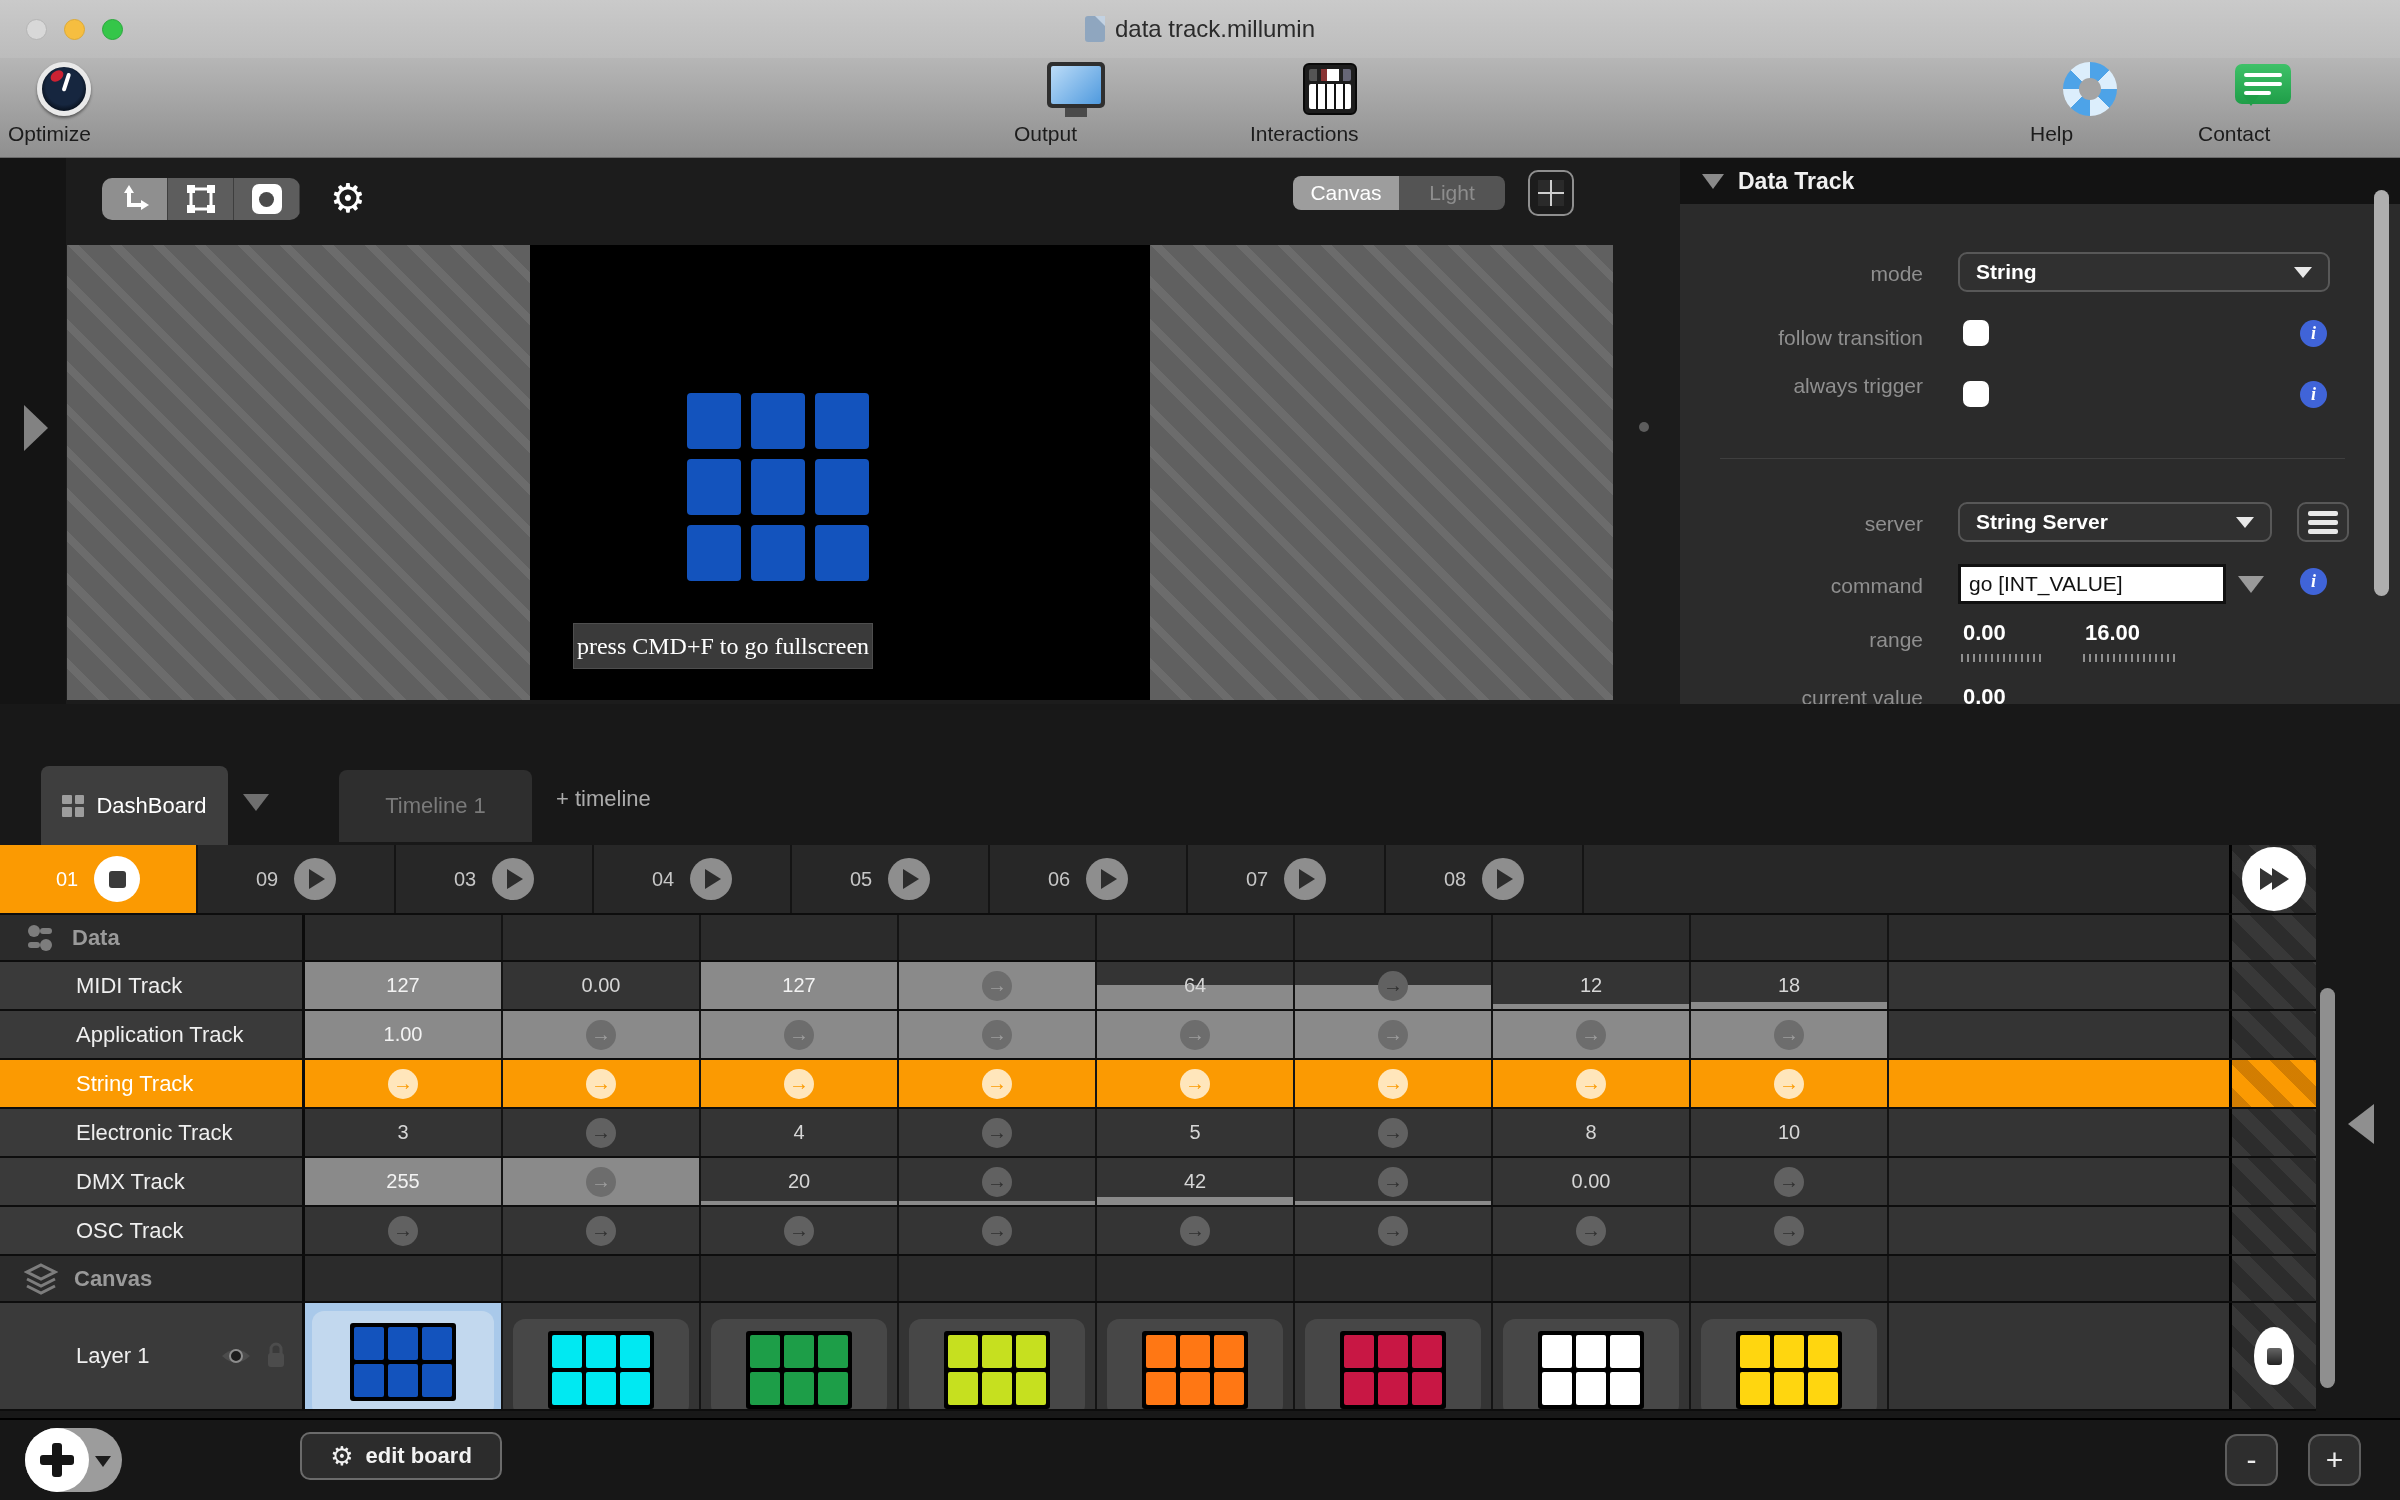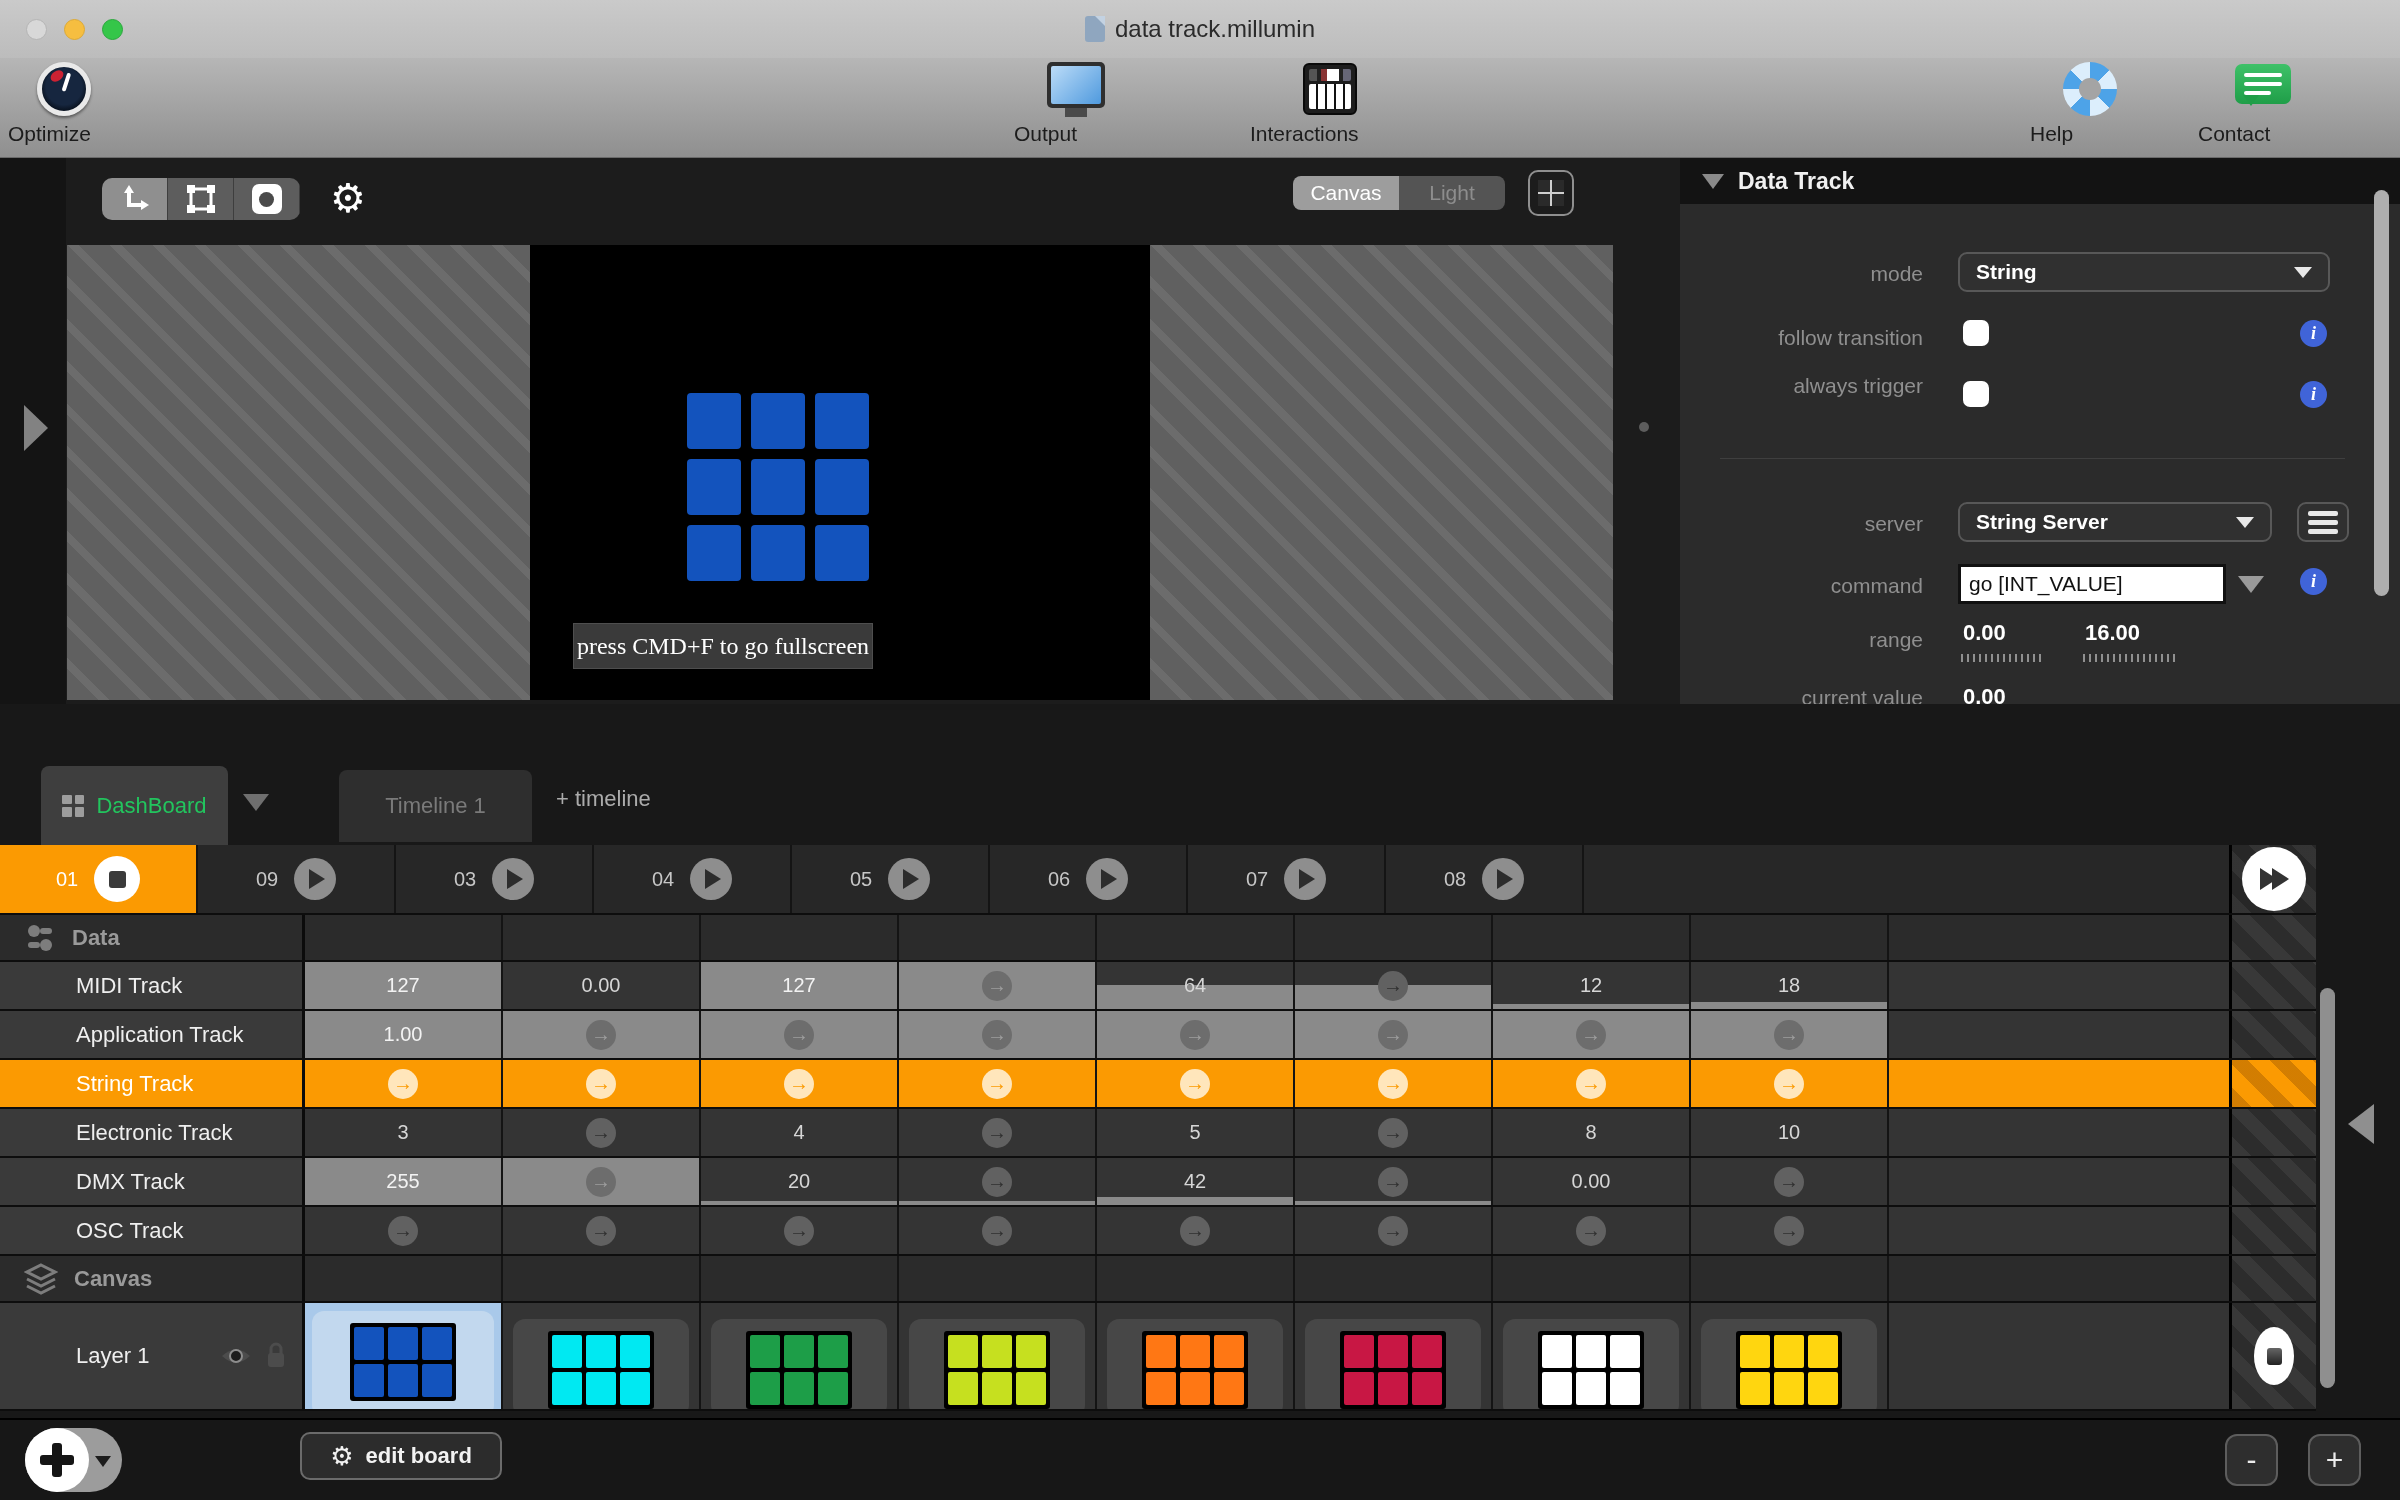--- a/index.html
+++ b/index.html
@@ -79,21 +79,21 @@
   .hamb-btn i{height:5px;background:#e8e8e8;border-radius:2px;}
   .cmd-input{position:absolute;background:#fff;border:3px solid #111;color:#111;font-size:21px;padding:0 8px;display:flex;align-items:center;white-space:nowrap;overflow:hidden;}
   .gray-caret{position:absolute;width:0;height:0;border-left:13px solid transparent;border-right:13px solid transparent;border-top:17px solid #9a9a9a;}
   .rangeval{position:absolute;color:#fff;font-size:22px;font-weight:700;}
   .ruler{position:absolute;height:8px;background:repeating-linear-gradient(90deg,#909090 0 2px,transparent 2px 6px);}
   .pscroll{position:absolute;left:694px;top:32px;width:15px;height:406px;background:#aeaeae;border-radius:8px;}
 
   
   .dash{left:0;top:704px;width:2400px;height:796px;background:#181818;}
   .tab{position:absolute;display:flex;align-items:center;justify-content:center;gap:12px;border-radius:8px 8px 0 0;font-size:22px;}
-  .tab-dash{left:41px;top:62px;width:187px;height:79px;background:#3e3e3e;color:#22c55e;}
+  .tab-dash{left:41px;top:62px;width:187px;height:79px;background:#3e3e3e;color:#ffffff;}
   .tab-grid-ico{width:22px;height:22px;display:grid;grid-template-columns:1fr 1fr;grid-template-rows:1fr 1fr;gap:3px;}
   .tab-grid-ico i{background:#9d9d9d;border-radius:1px;}
   .tab-caret{left:243px;top:90px;width:0;height:0;border-left:13px solid transparent;border-right:13px solid transparent;border-top:17px solid #6f6f6f;}
   .tab-timeline{left:339px;top:66px;width:193px;height:72px;background:#2e2e2e;color:#7a7a7a;}
   .add-timeline{left:556px;top:82px;font-size:22px;color:#ababab;}
 
   
   .grid{position:absolute;left:0;top:141px;width:2316px;background:#0d0d0d;}
   .grid-row{display:flex;margin-bottom:2px;}
   .header-row{height:68px;}

